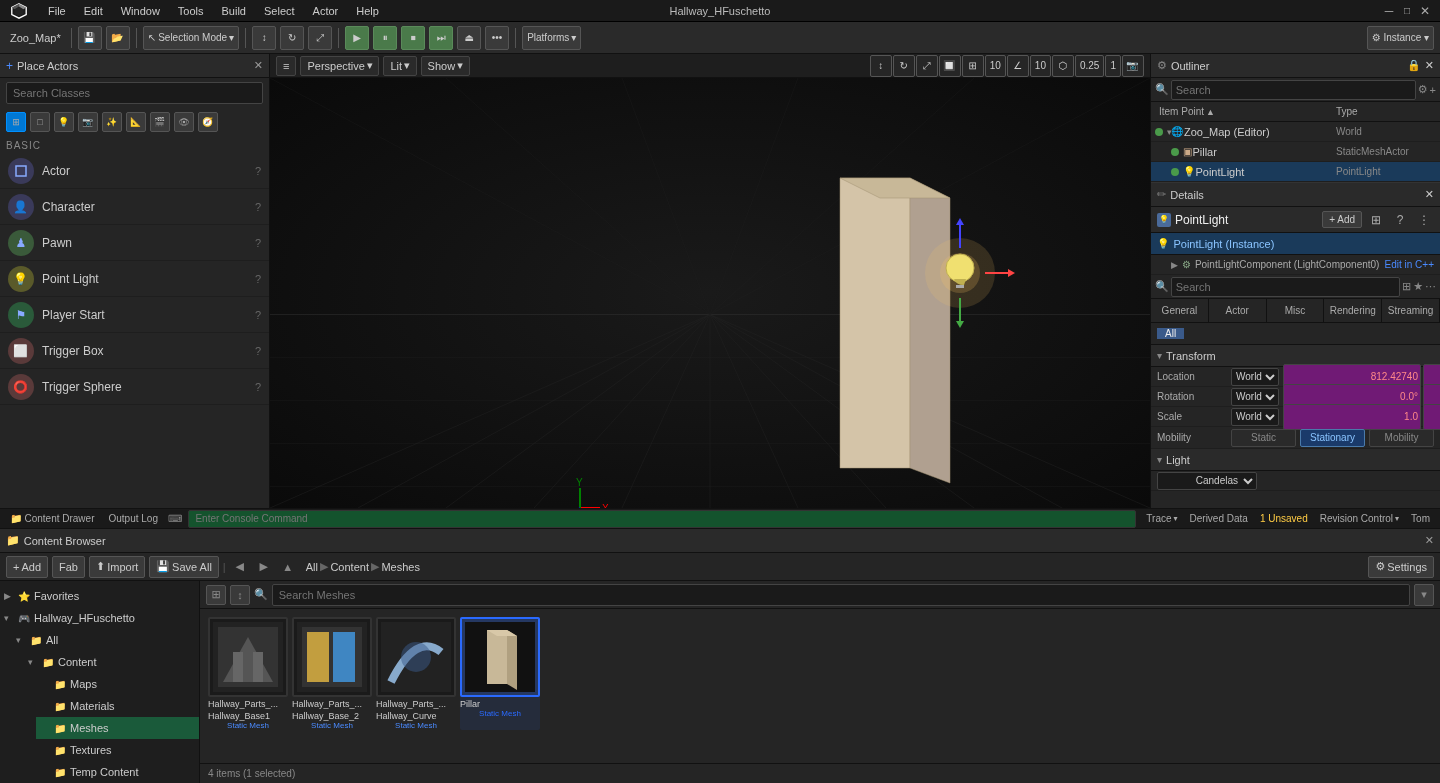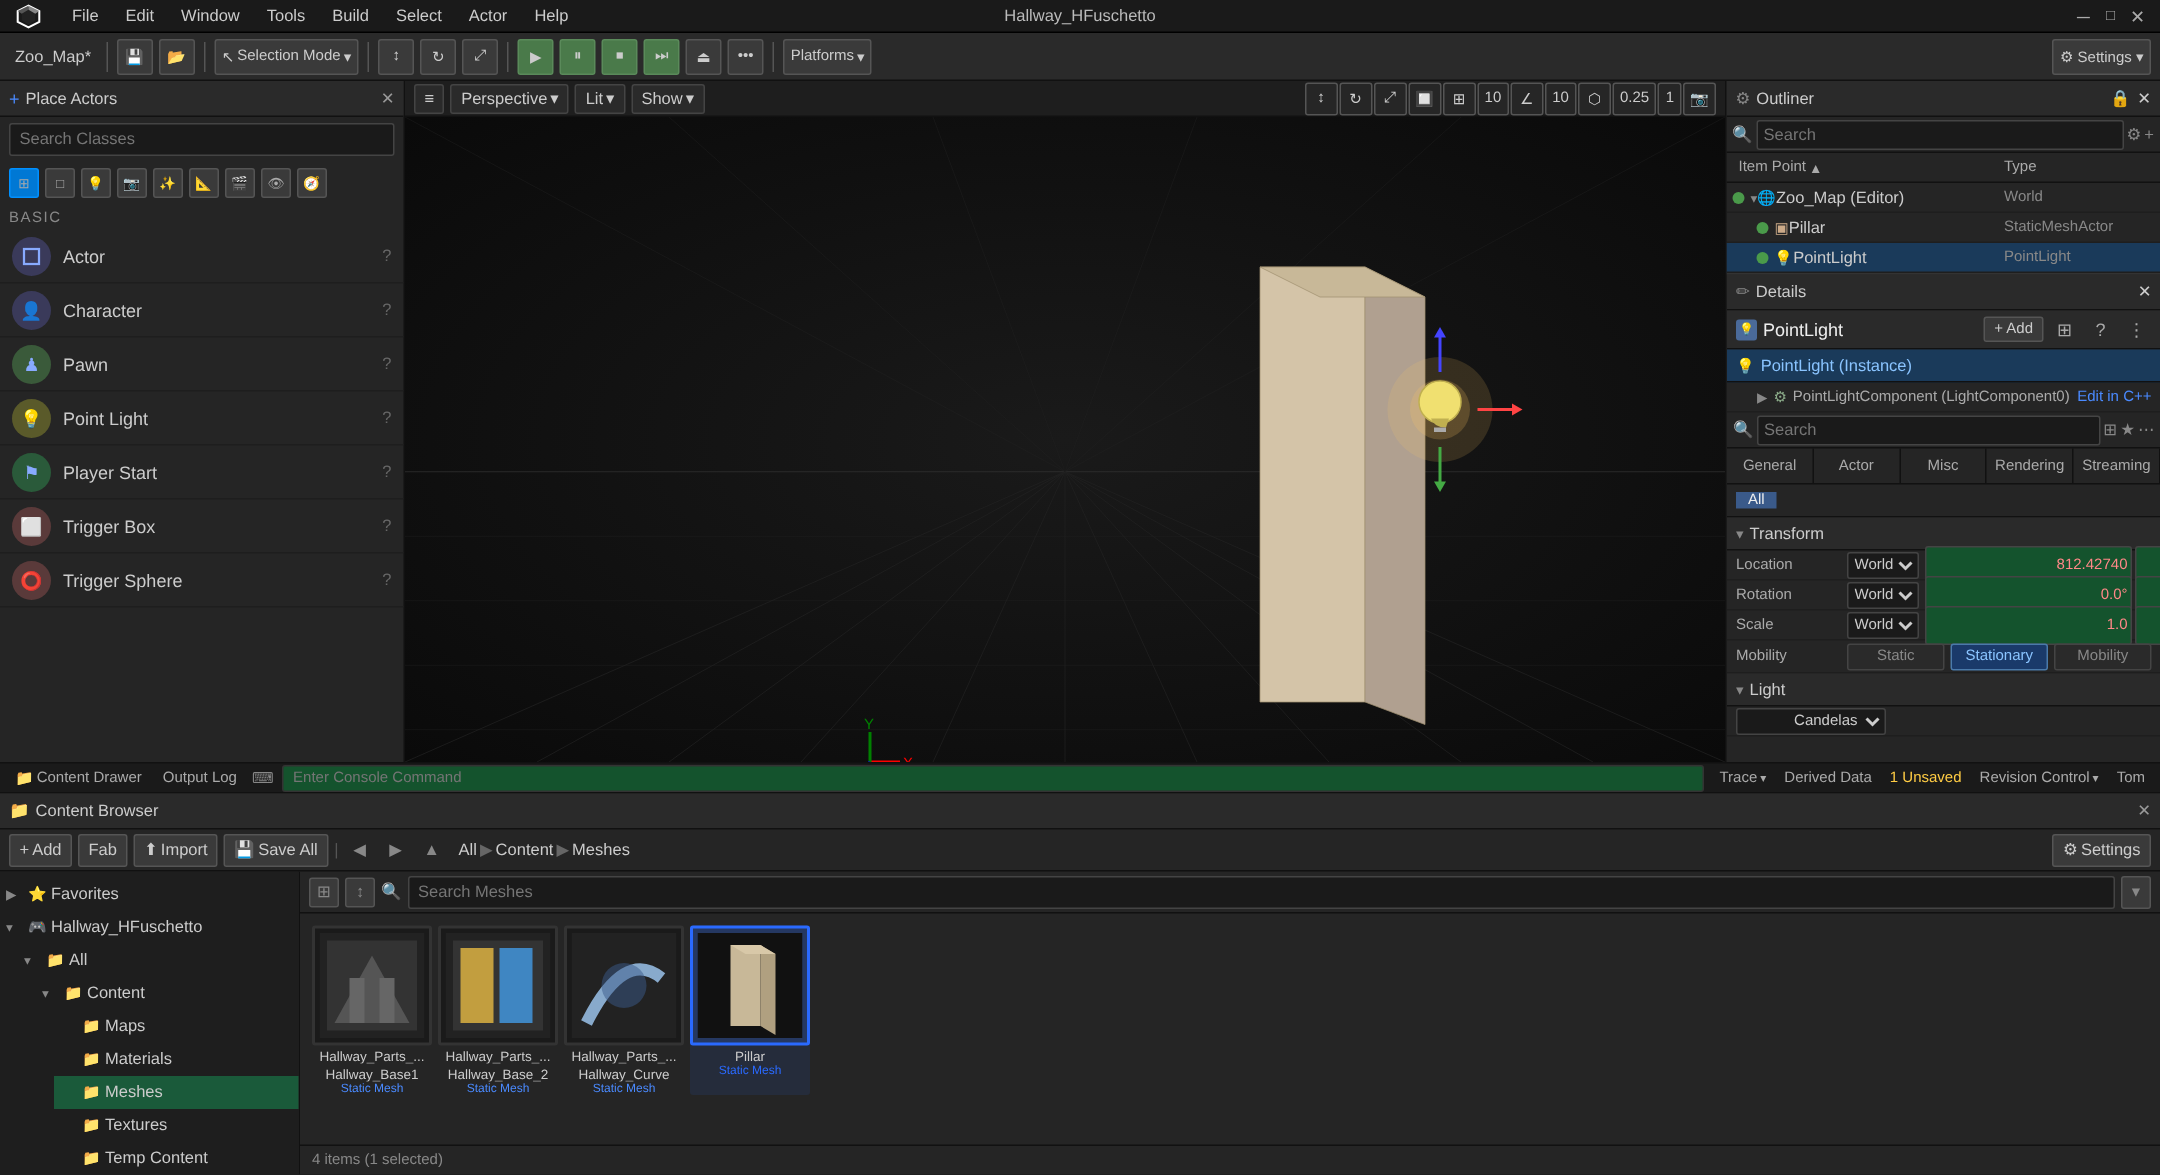--- a/index.html
+++ b/index.html
@@ -71,21 +71,21 @@
     .details-tab-all { padding: 0 8px; display: flex; align-items: center; justify-content: center; font-size: 10px; color: #eee; background: #3a5a8a; cursor: pointer; }
 
     
     .section-header { display: flex; align-items: center; height: 22px; padding: 0 6px; background: #2a2a2a; border-bottom: 1px solid #111; cursor: pointer; gap: 4px; }
     .section-arrow { color: #888; font-size: 10px; }
     .section-title { font-size: 11px; color: #ccc; }
     .transform-row { display: flex; align-items: center; height: 20px; padding: 0 6px; border-bottom: 1px solid #1e1e1e; gap: 4px; }
     .transform-label { width: 70px; font-size: 10px; color: #aaa; flex-shrink: 0; }
     .transform-select { height: 18px; background: #1a1a1a; border: 1px solid #444; border-radius: 2px; color: #ccc; font-size: 10px; width: 60px; }
     .transform-inputs { display: flex; gap: 2px; flex: 1; }
-    .transform-input { flex: 1; height: 18px; background: #14532d; border: 1px solid #444; border-radius: 2px; color: #ccc; font-size: 10px; padding: 12px 2px; text-align: right; }
+    .transform-input { flex: 1; height: 18px; background: #701a75; border: 1px solid #444; border-radius: 2px; color: #ccc; font-size: 10px; padding: 12px 2px; text-align: right; }
     .mobility-row { display: flex; align-items: center; height: 22px; padding: 0 6px; gap: 4px; border-bottom: 1px solid #1e1e1e; }
     .mobility-label { width: 70px; font-size: 10px; color: #aaa; }
     .mobility-btn { flex: 1; height: 18px; display: flex; align-items: center; justify-content: center; background: #2a2a2a; border: 1px solid #444; border-radius: 2px; cursor: pointer; font-size: 10px; color: #888; }
     .mobility-btn.active { background: #1a3a6a; border-color: #4a7aaa; color: #8ac4ff; }
 
     
     .light-row { display: flex; align-items: center; height: 20px; padding: 0 6px; border-bottom: 1px solid #1e1e1e; gap: 4px; }
     .light-label { flex: 1; font-size: 10px; color: #aaa; }
     .light-value { width: 100px; height: 18px; background: #1a1a1a; border: 1px solid #444; border-radius: 2px; color: #ccc; font-size: 10px; padding: 0 4px; text-align: right; }
 
@@ -111,21 +111,21 @@
     .tree-indent2 { margin-left: 24px; }
     .tree-indent3 { margin-left: 36px; }
     #cb-content { flex: 1; display: flex; flex-direction: column; overflow: hidden; }
     #cb-content-toolbar { display: flex; align-items: center; height: 28px; border-bottom: 1px solid #111; padding: 0 6px; gap: 4px; }
     #cb-search { flex: 1; height: 22px; background: #1a1a1a; border: 1px solid #444; border-radius: 2px; color: #ccc; padding: 0 6px; font-size: 11px; }
     #cb-assets { display: flex; flex-wrap: wrap; gap: 4px; padding: 8px; overflow-y: auto; flex: 1; align-content: flex-start; }
     .asset-thumb { width: 80px; display: flex; flex-direction: column; cursor: pointer; }
     .asset-thumb.selected .asset-img { border-color: #2a6aff; background: rgba(42,106,255,0.2); }
     .asset-thumb.selected { background: rgba(42,106,255,0.1); border-radius: 2px; }
     .asset-img { width: 80px; height: 80px; background: #1a1a1a; border: 2px solid #333; border-radius: 2px; display: flex; align-items: center; justify-content: center; overflow: hidden; }
-    .asset-name { font-size: 9px; color: #ccc; text-align: center; padding: 2px 0 0; overflow: hidden; text-overflow: ellipsis; white-space: nowrap; }
+    .asset-name { font-size: 9px; color: #ccc; text-align: left; padding: 2px 0 0; overflow: hidden; text-overflow: ellipsis; white-space: nowrap; }
     .asset-type { font-size: 8px; color: #4a8aff; text-align: center; }
     #cb-status { height: 20px; border-top: 1px solid #111; display: flex; align-items: center; padding: 0 8px; font-size: 10px; color: #888; }
 
     
     #status-bar { position: absolute; bottom: 255px; left: 0; right: 0; height: 20px; background: #1a1a1a; border-top: 1px solid #111; display: flex; align-items: center; padding: 0 6px; gap: 6px; z-index: 21; font-size: 10px; color: #aaa; }
     .status-item { display: flex; align-items: center; gap: 2px; padding: 0 4px; cursor: pointer; }
     .status-right { margin-left: auto; display: flex; align-items: center; gap: 4px; }
 
     
     ::-webkit-scrollbar { width: 6px; height: 6px; }
@@ -183,21 +183,21 @@
   <div class="toolbar-btn toolbar-play">⏸</div>
   <div class="toolbar-btn toolbar-play">⏹</div>
   <div class="toolbar-btn toolbar-play">⏭</div>
   <div class="toolbar-btn">⏏</div>
   <div class="toolbar-btn">•••</div>
   <div class="toolbar-sep"></div>
   <div class="toolbar-btn">
     <span>Platforms</span>
       <span>▾</span>
   </div>
-  <div style="margin-left:auto;" class="toolbar-btn">⚙ Settings ▾</div>
+  <div style="margin-left:auto;" class="toolbar-btn">⚙ Instance ▾</div>
 </div>
 
 <div id="main" style="height: calc(783px - 22px - 32px - 255px - 20px);">
 
   <div id="left-panel">
     <div id="place-actors-header">
       <span style="color:#4a8aff;font-size:12px;">+</span>
       <span>Place Actors</span>
       <span class="close-btn">✕</span>
     </div>

